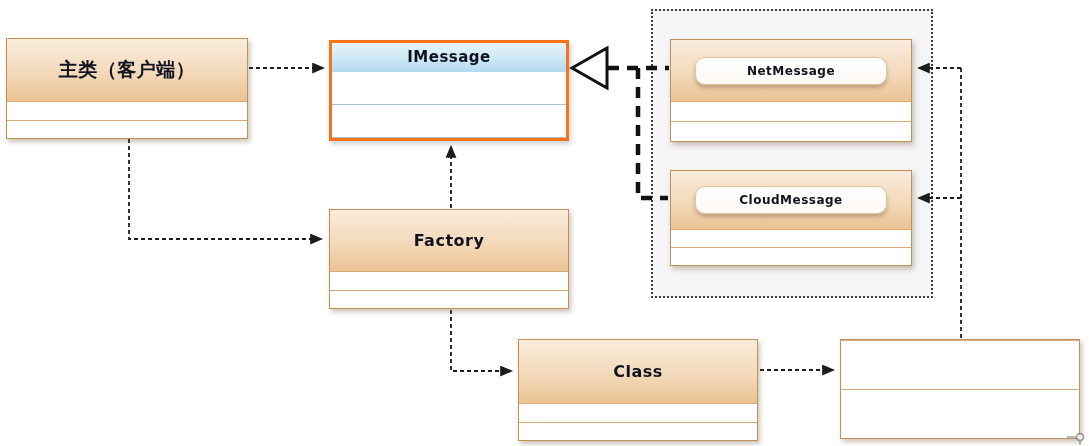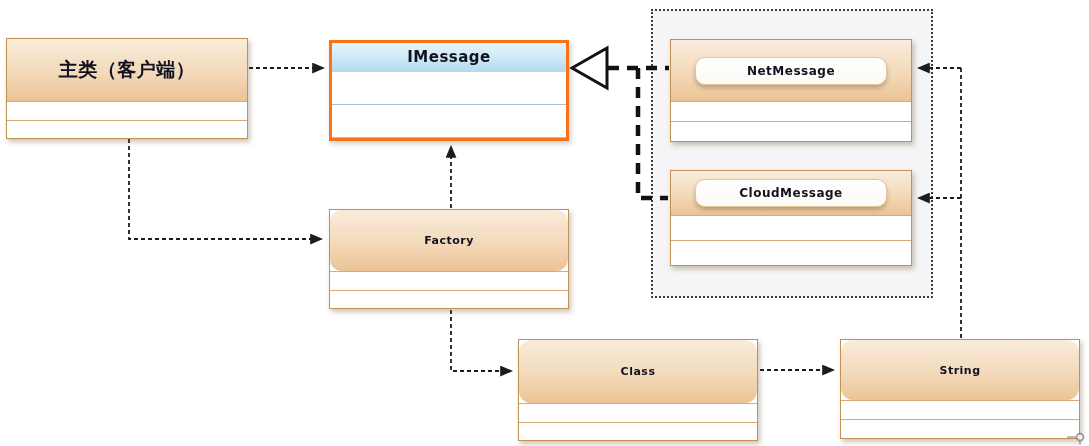--- a/index.html
+++ b/index.html
@@ -48,21 +48,21 @@
   }
   .uml-box.blue { border: 3px solid #f97316; box-shadow: 2px 3px 5px rgba(80, 100, 115, 0.30); gap: 32px; }
   .uml-box.blue .hdr {
     background: linear-gradient(180deg, #e6f4fb 0%, #cfe9f6 50%, #b2daef 100%);
     text-align: center;
     line-height: 1.25;
     font-size: 15px;
   }
   .uml-box.blue .row { border-top: 1px solid #9fc4da; }
   .hdr.big-cn { font-size: 19px; }
-  .hdr.mid { font-size: 11px; border-radius: 12px; }
+  .hdr.mid { font-size: 16px; }
   .pill {
     background: linear-gradient(180deg, #ffffff 0%, #fdfaf5 100%);
     border: 1px solid #e0c69e;
     border-radius: 10px;
     padding: 6px 10px;
     min-width: 170px;
     text-align: center;
     box-shadow: 0 3px 4px rgba(100, 70, 40, 0.35);
     font-weight: bold;
     font-size: 12px;
@@ -130,39 +130,36 @@
 
   <div class="uml-box" style="left:670px; top:39px; width:242px; height:103px;">
     <div class="hdr" style="height:61px;">
       <span class="pill">NetMessage</span>
     </div>
     <div class="row"></div>
     <div class="row"></div>
   </div>
 
   <div class="uml-box" style="left:670px; top:170px; width:242px; height:96px;">
-    <div class="hdr" style="height:44px;">
+    <div class="hdr" style="height:58px;">
       <span class="pill">CloudMessage</span>
     </div>
     <div class="row"></div>
     <div class="row"></div>
   </div>
 
   <div class="uml-box" style="left:518px; top:339px; width:240px; height:102px;">
     <div class="hdr mid" style="height:63px;">
       <span>Class</span>
     </div>
     <div class="row"></div>
     <div class="row"></div>
   </div>
 
   <div class="uml-box" style="left:840px; top:339px; width:240px; height:100px;">
-    <div class="hdr mid" style="height:60px;">
-      <span>String</span>
-    </div>
     <div class="row"></div>
     <div class="row"></div>
   </div>
 
   <svg class="resize-handle" viewBox="0 0 20 17">
     <line x1="1" y1="9" x2="12" y2="9" stroke="#8a8a8a" stroke-width="1.6"></line>
     <circle cx="14" cy="9" r="3.4" fill="#ffffff" stroke="#7a7a7a" stroke-width="1.6"></circle>
     <line x1="14" y1="12.4" x2="14" y2="16.5" stroke="#7a7a7a" stroke-width="1.6"></line>
   </svg>
 

